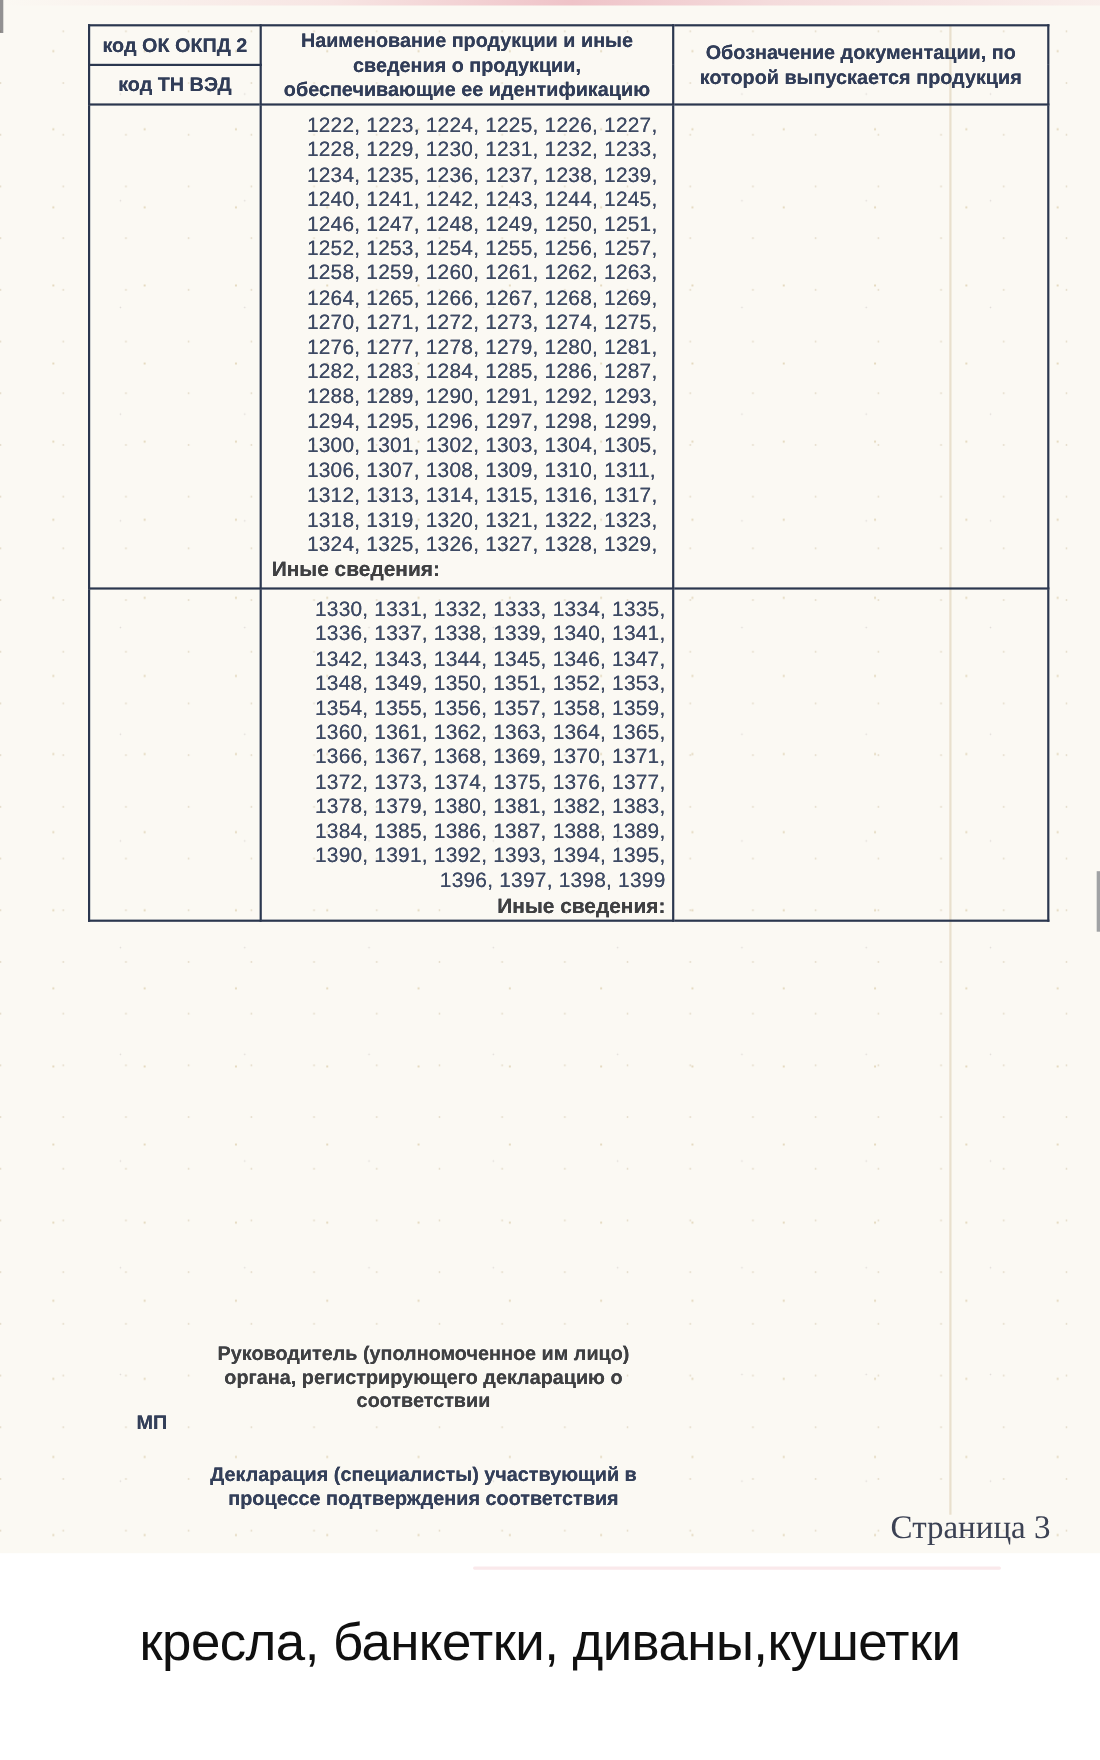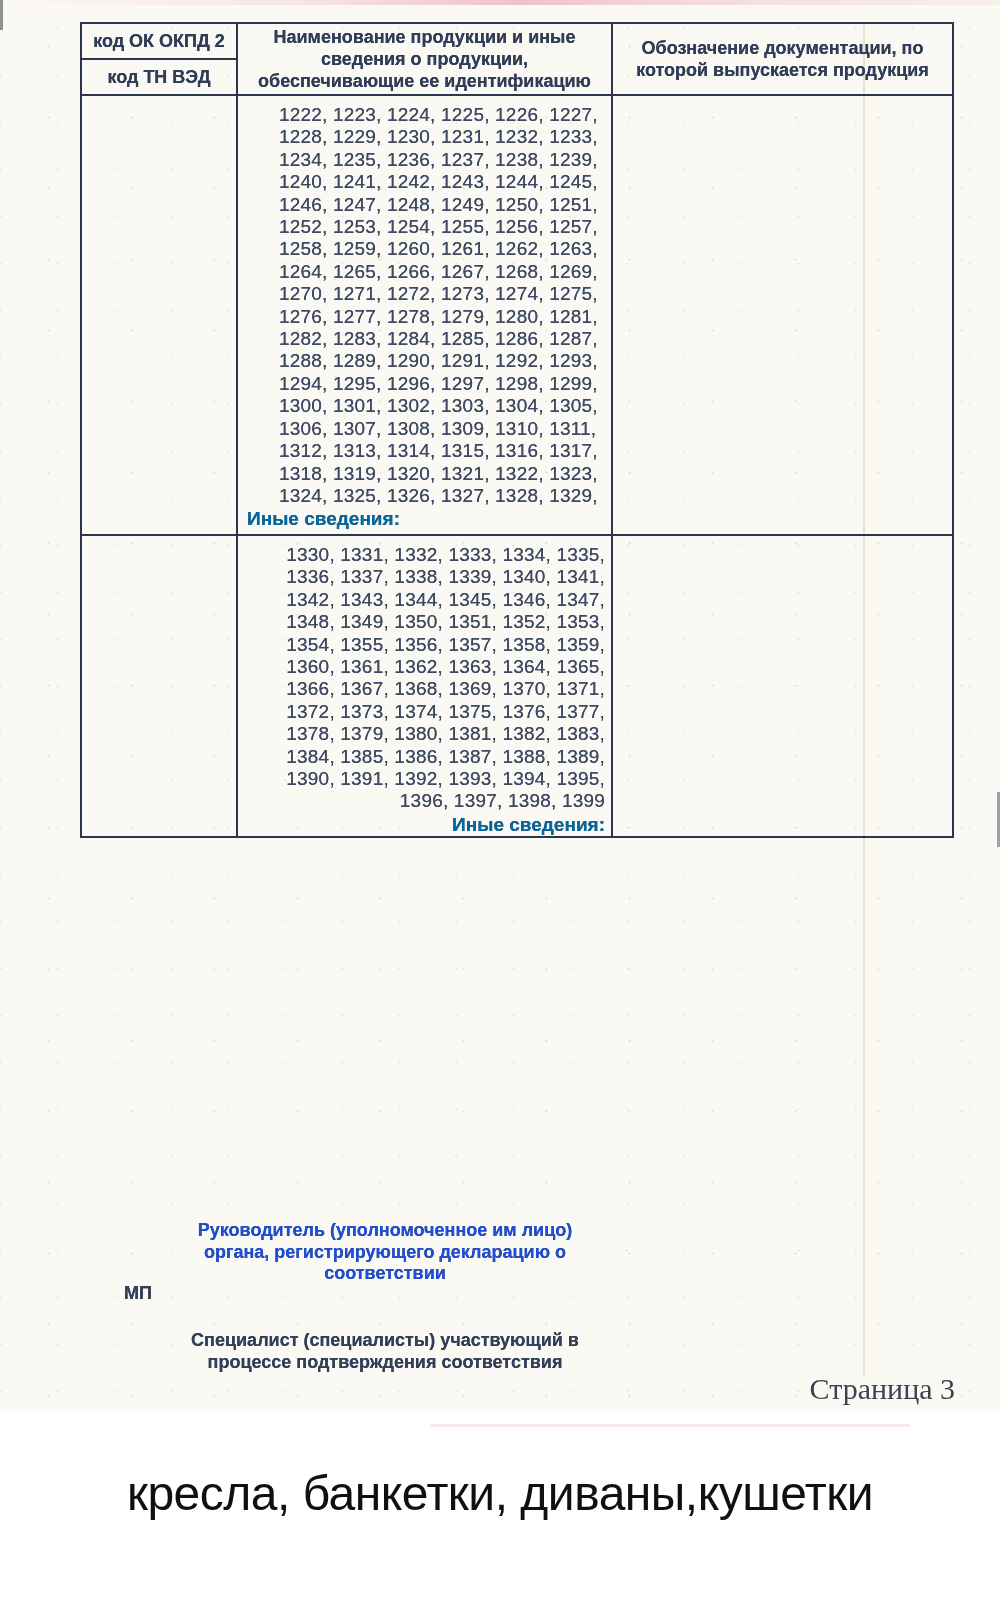--- a/index.html
+++ b/index.html
@@ -58,28 +58,28 @@
   tr.br2 { height: 297px; text-align: right; }
   td.nums { padding: 8px 6px 0 9px; }
   .num-line {
     font-size: 19px; line-height: 22.4px;
     color: #3e4a64; font-weight: 500; letter-spacing: 0.2px;
     text-shadow: 0 0 0.3px #3e4a64;
     margin-left: 32px;
   }
   .other-info {
     font-size: 19px; line-height: 23px; font-weight: 700;
-    color: #0369a1; text-shadow: 0 0 0.4px #323e59;
+    color: #404040; text-shadow: 0 0 0.4px #323e59;
   }
 
   
   .sig-head {
     position: absolute; left: 160px; top: 1220px; width: 450px;
     text-align: center; font-weight: 700;
-    font-size: 18px; line-height: 21.5px; color: #1d4ed8;
+    font-size: 18px; line-height: 21.5px; color: #404040;
     text-shadow: 0 0 0.4px #333f59;
   }
   .sig-mp {
     position: absolute; left: 94px; top: 1283px;
     font-weight: 700; font-size: 18px; color: #333f59;
     text-shadow: 0 0 0.4px #333f59;
     margin-left: 30px;
   }
   .sig-spec {
     position: absolute; left: 160px; top: 1330px; width: 450px;
@@ -179,21 +179,21 @@
         </td>
         <td></td>
       </tr>
     </tbody>
   </table>
 
   <div class="sig-head preline">Руководитель (уполномоченное им лицо)
 органа, регистрирующего декларацию о
 соответствии</div>
   <div class="sig-mp">МП</div>
-  <div class="sig-spec preline">Специалист (специалисты) участвующий в
+  <div class="sig-spec preline">Декларация (специалисты) участвующий в
 процессе подтверждения соответствия</div>
   <div class="page-num">Страница 3</div>
 
   <div class="caption">
     <div class="caption-line">кресла, банкетки, диваны,кушетки</div>
   </div>
 
 </div>
 
 </body></html>

